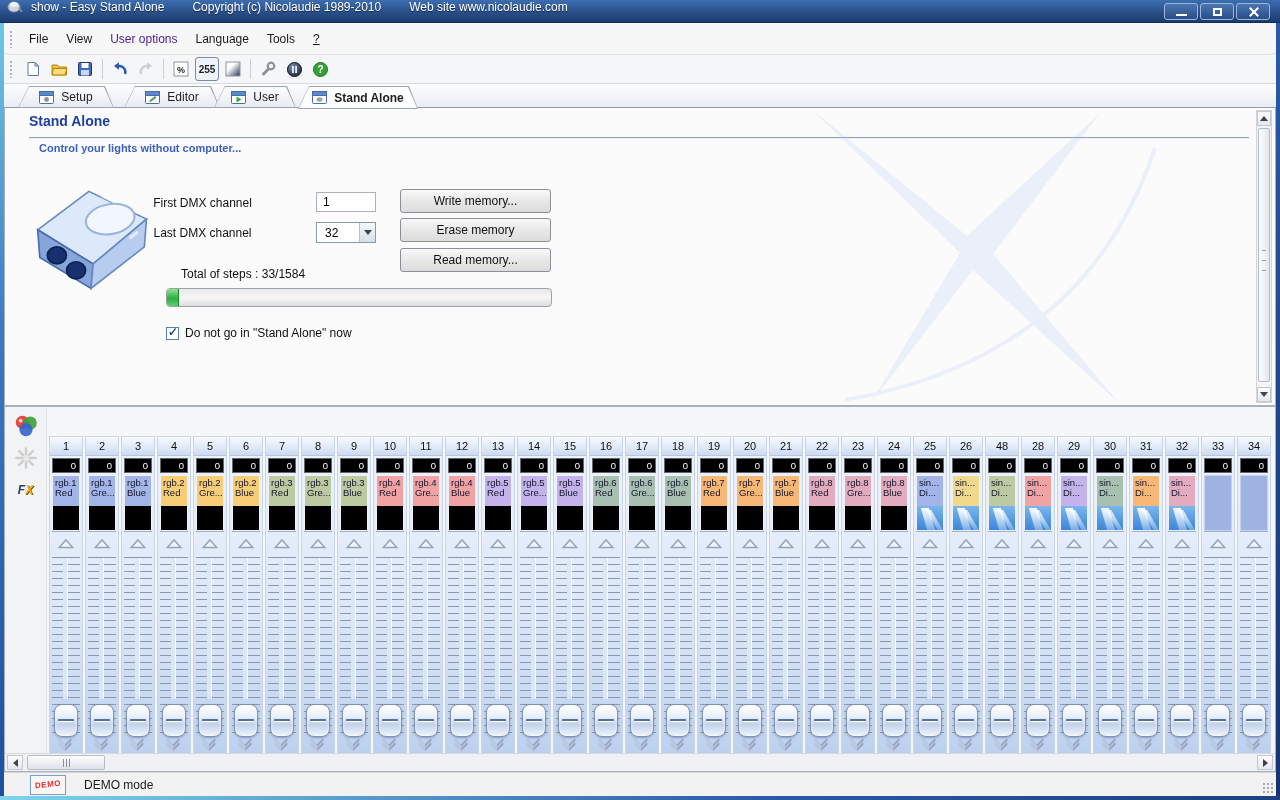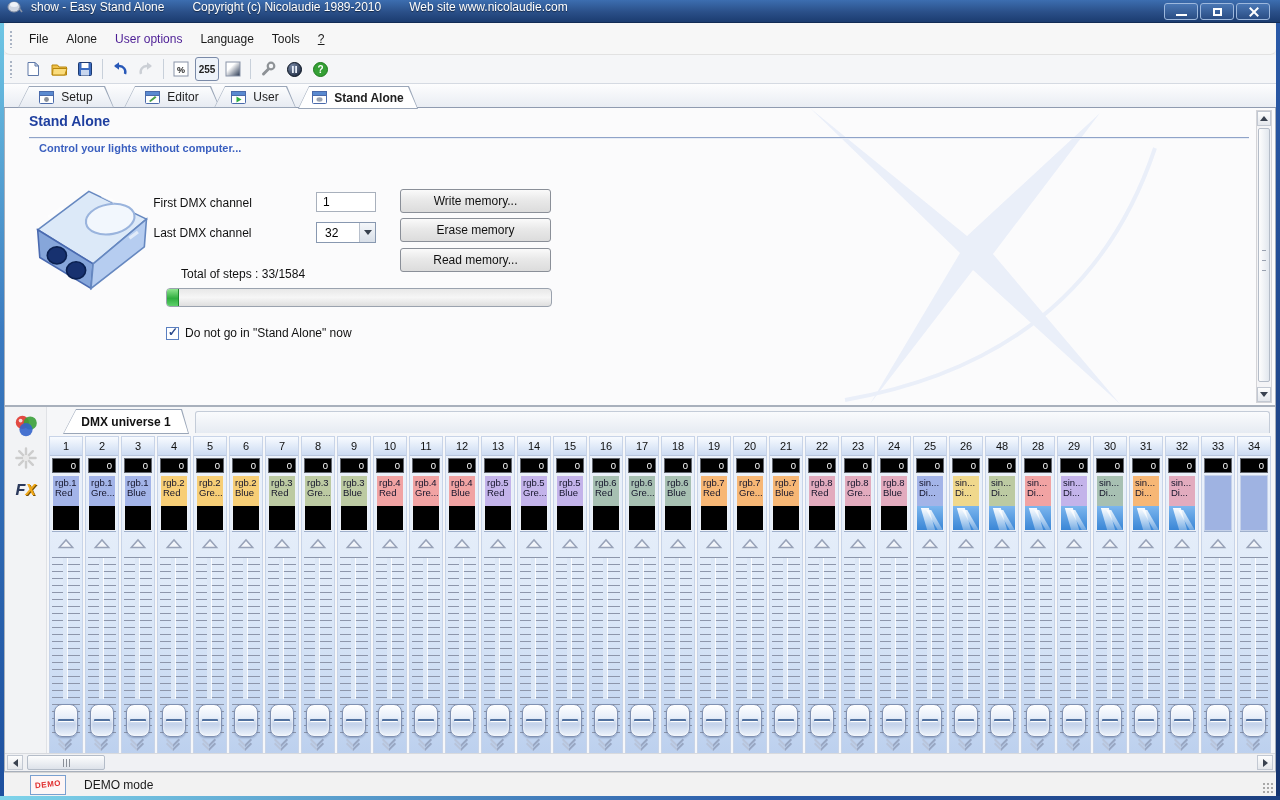--- a/index.html
+++ b/index.html
@@ -111,21 +111,21 @@
       border-radius:2px; background:linear-gradient(90deg,#fdfdfd,#e2e7ee); cursor:pointer; }
   .vs-thumb .gripline { position:absolute; left:3px; right:3px; height:1px; background:#9aa2b0; }
 
   
   .bottom { position:absolute; left:4px; top:406px; width:1272px; height:366px; background:#f6f7f9;
       border:1px solid #a8b0bc; }
   .side-icons { position:absolute; left:0; top:0; bottom:18px; width:42px; background:#f2f3f5;
       border-right:1px solid #e0e2e6; }
   .side-ic { width:26px; height:26px; margin:6px auto 2px; display:flex; align-items:center;
       justify-content:center; cursor:pointer; }
-  .fxtxt { font-size:17px; font-weight:bold; font-style:italic;font-family:Liberation Mono, monospace; }
+  .fxtxt { font-size:12px; font-weight:bold; font-style:italic; }
   .fxtxt .f { color:#2c3a5c; } .fxtxt .x { color:#f0a818; text-shadow:1px 1px 0 #7a5000; }
 
   .dmx-tabbar { position:absolute; left:42px; right:1px; top:0; height:27px; }
   .dmx-tab { position:absolute; left:16px; top:2px; height:25px; width:126px; cursor:pointer; }
   .dmx-tab .t-outer { position:absolute; inset:0; background:#9aa6b8;
       clip-path:polygon(13px 0%, calc(100% - 7px) 0%, 100% 100%, 0% 100%); }
   .dmx-tab .t-inner { position:absolute; inset:1px; background:#fff;
       clip-path:polygon(12px 0%, calc(100% - 7px) 0%, 100% 100%, 0% 100%);
       display:flex; align-items:center; justify-content:center; font-size:12px; font-weight:bold; color:#111; }
   .dmx-tabrest { position:absolute; left:148px; right:4px; top:4px; height:22px;
@@ -223,21 +223,21 @@
     </div>
   </div>
 
   <div class="frame-left"></div>
   <div class="frame-right"></div>
   <div class="frame-bottom"></div>
 
   <div class="menubar">
     <span class="grip"></span>
     <span class="menu-item">File</span>
-    <span class="menu-item">Alone</span>
+    <span class="menu-item">View</span>
     <span class="menu-item disabled">User options</span>
     <span class="menu-item">Language</span>
     <span class="menu-item">Tools</span>
     <span class="menu-item help">?</span>
   </div>
 
   <div class="toolbar">
     <span class="grip"></span>
     <span class="tbtn">
       <svg width="16" height="16" viewBox="0 0 16 16">
@@ -442,27 +442,20 @@
             </g>
           <circle cx="10" cy="10" r="2.5" fill="#e8e8e8"></circle>
           </svg>
         </div>
       <div class="side-ic">
         <span class="fxtxt">
           <span class="f">F</span><span class="x">X</span></span>
         </div>
     </div>
 
-    <div class="dmx-tabbar">
-      <div class="dmx-tab">
-        <div class="t-outer"></div>
-        <div class="t-inner">DMX universe 1</div>
-      </div>
-      <div class="dmx-tabrest"></div>
-    </div>
 
     <div class="strips">
   <div class="strip">
     <div class="ch-num">1</div>
     <div class="ch-val">0</div>
     <div class="ch-labelblock">
       <div class="ch-label" style="background: rgb(163, 180, 232);">
         <span>rgb.1</span>
         <span>Red</span>
       </div>

